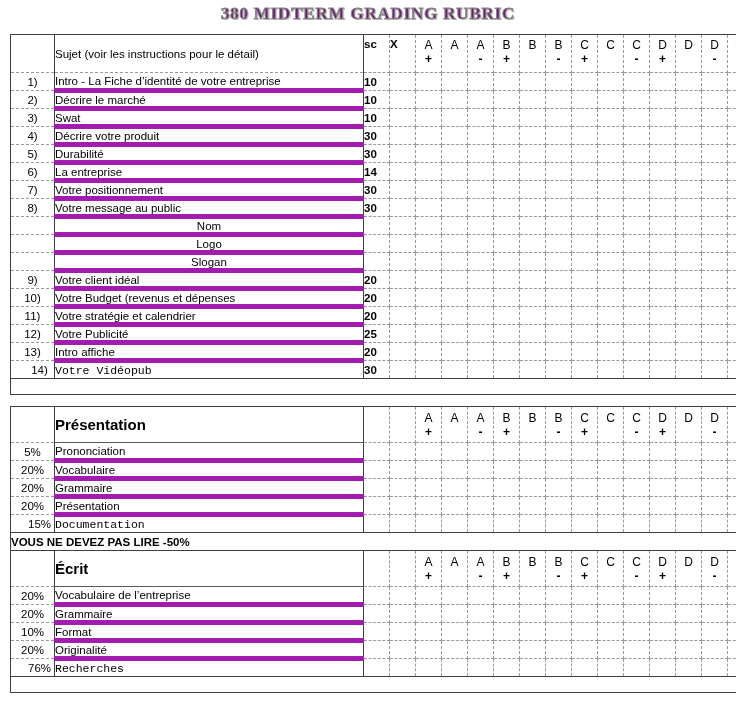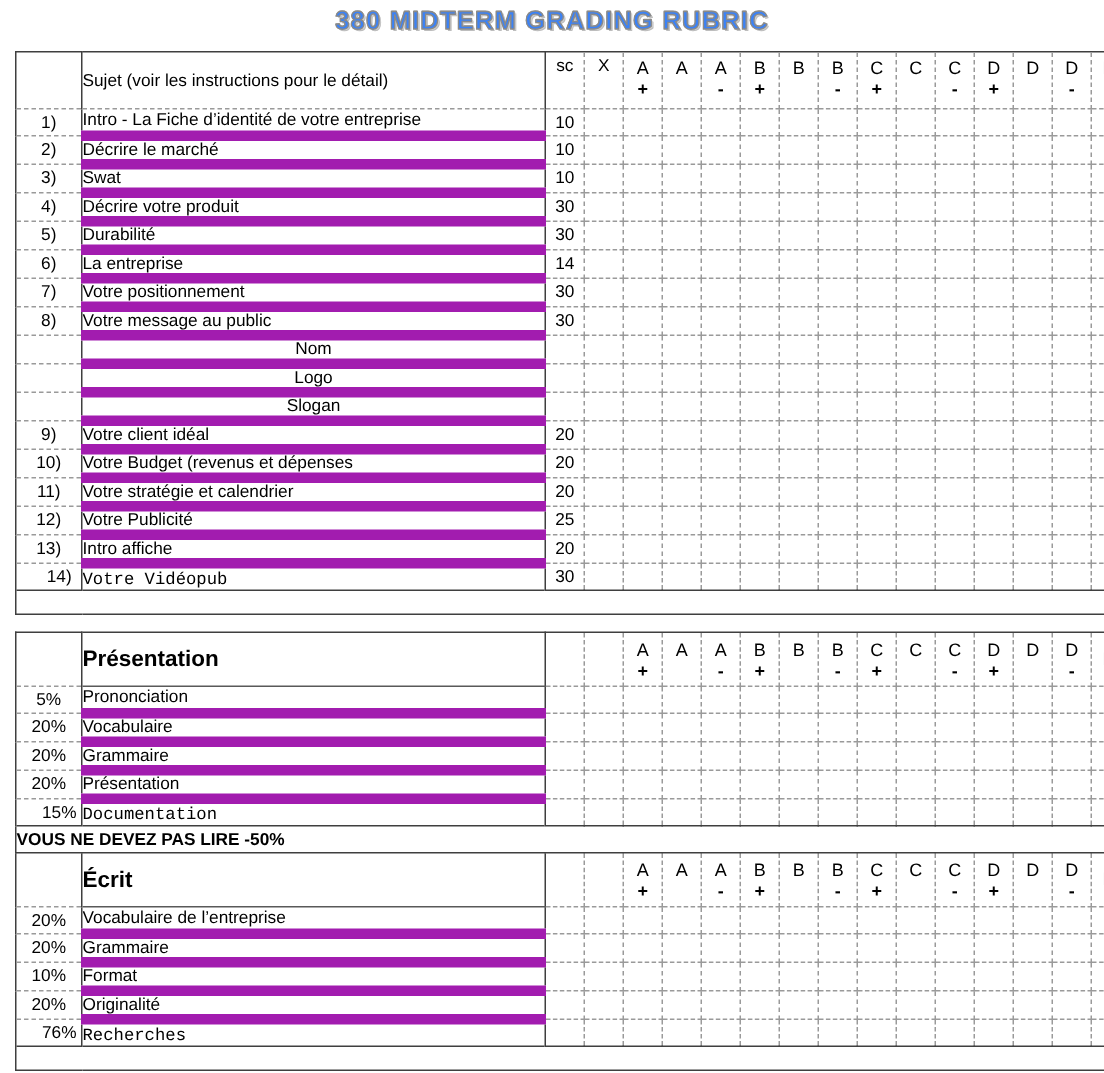--- a/index.html
+++ b/index.html
@@ -23,25 +23,25 @@
   }
 
   
   .title-wrap {
     text-align: center;
     padding-top: 4px;
     height: 30px;
   }
   .doc-title {
     display: inline-block;
-    font-family: Liberation Sans, sans-serif;
+    font-family: Liberation Serif, serif;
     font-size: 17px;
     font-weight: bold;
     letter-spacing: 0.8px;
-    color: #3b82f6;
+    color: #701a75;
     -webkit-text-stroke: 0.9px #8a8a8a;
     text-shadow:
        1px 1px 0 #cfcfcf,
        1.4px 1.4px 0 #bdbdbd,
       -0.3px 0 0 #9a9a9a,
        0 -0.3px 0 #9a9a9a;
   }
 
   
   .rubric {
@@ -68,32 +68,32 @@
   .c-num {
     text-align: center;
     font-size: 11.5px;
     border-bottom: 1px dashed #9a9a9a;
     border-right: 1.4px solid #3f3f3f;
   }
   .c-num.no-b { border-bottom: none; padding-left: 14px; }
 
   .c-sub {
     padding-left: 6px;
-    border-bottom: 7px solid #a21caf;
+    border-bottom: 5px solid #a21caf;
     border-right: 1.4px solid #3f3f3f;
     white-space: nowrap;
     overflow: hidden;
   }
   .c-sub.center { text-align: center; padding-left: 0; }
   .c-sub.no-b { border-bottom: none; font-family: Liberation Mono, monospace; }
 
   .c-sc {
-    text-align: center;
     border-bottom: 1px dashed #9a9a9a;
     border-right: 1px dashed #9a9a9a;
+    font-weight: bold;
   }
   .c-sc.no-b { border-bottom: none; }
 
   .c-g {
     border-bottom: 1px dashed #9a9a9a;
     border-right: 1px dashed #9a9a9a;
     text-align: center;
   }
   .c-g.no-b { border-bottom: none; }
   .c-g.last { border-right: none; }

